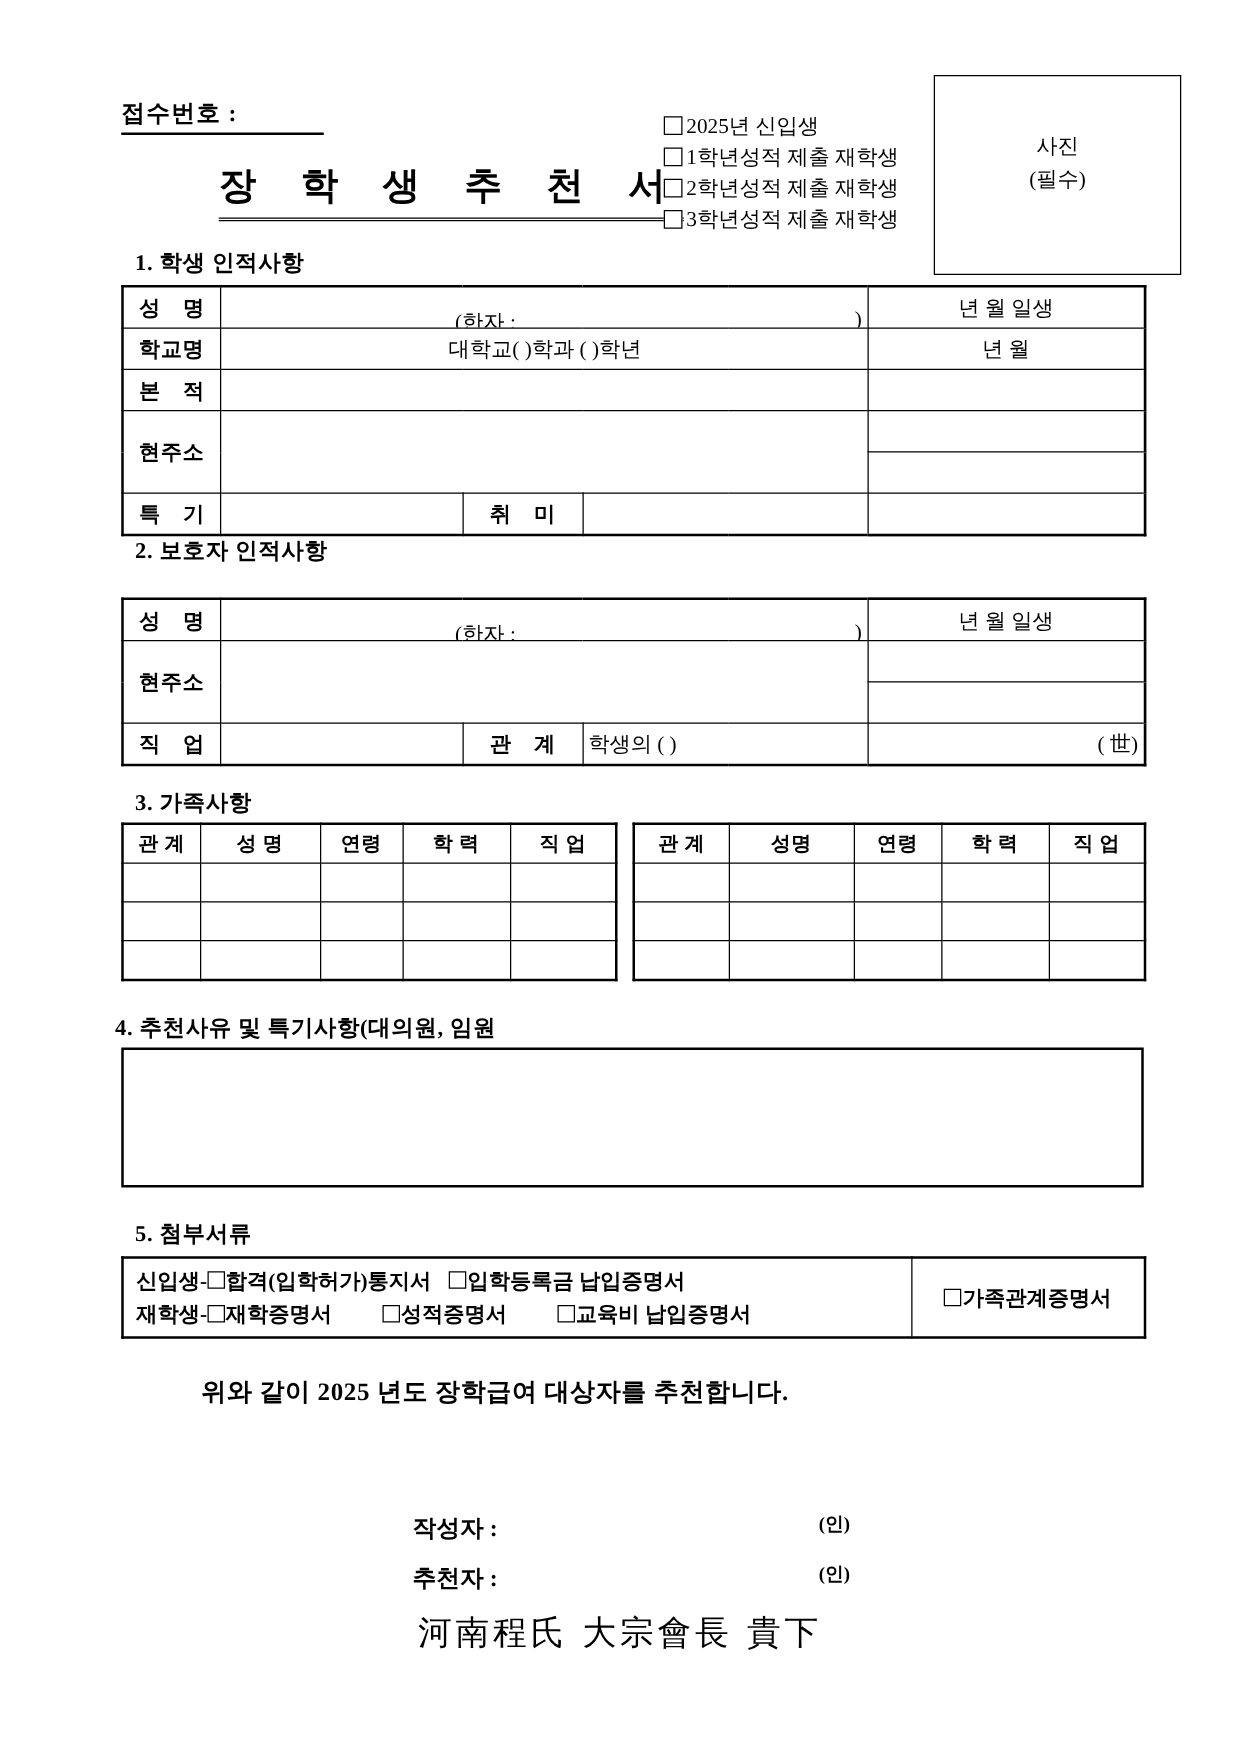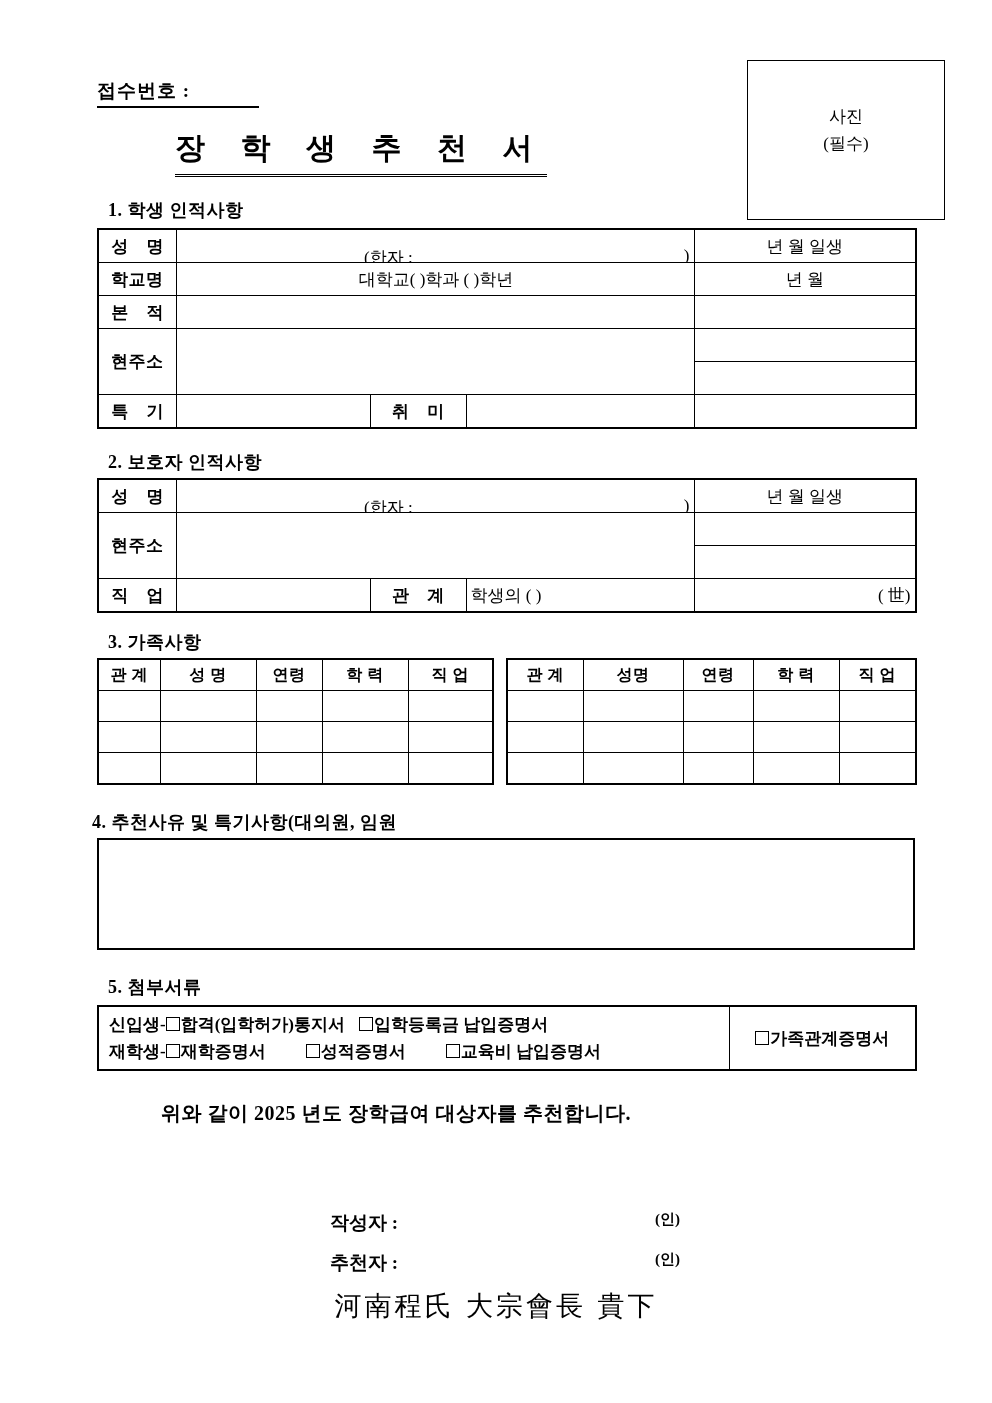--- a/index.html
+++ b/index.html
@@ -88,21 +88,21 @@
 
   
   .sec-head {
     position: absolute;
     font-size: 18px;
     font-weight: bold;
     white-space: nowrap;
     letter-spacing: 0.5px;
   }
   #sec1-head { left: 108px; top: 198px; }
-  #sec2-head { left: 108px; top: 450px; text-align: right; }
+  #sec2-head { left: 108px; top: 428px; text-align: right; }
   #sec3-head { left: 108px; top: 630px; }
   #sec4-head { left: 92px; top: 810px; }
   #sec5-head { left: 108px; top: 975px; }
 
   
   table.form {
     position: absolute;
     border-collapse: collapse;
     table-layout: fixed;
     background: #fff;
@@ -234,20 +234,38 @@
 </style>
 </head>
 <body>
 
 <div class="page">
 
   <div class="receipt-no">접수번호 :</div>
 
   <div class="doc-title">장 학 생 추 천 서</div>
 
+  <div class="checkbox-list">
+    <div class="cb-row">
+      <span class="cb-box"></span>
+      <span class="cb-label">2025년 신입생</span>
+    </div>
+    <div class="cb-row">
+      <span class="cb-box"></span>
+      <span class="cb-label">1학년성적 제출 재학생</span>
+    </div>
+    <div class="cb-row">
+      <span class="cb-box"></span>
+      <span class="cb-label">2학년성적 제출 재학생</span>
+    </div>
+    <div class="cb-row">
+      <span class="cb-box"></span>
+      <span class="cb-label">3학년성적 제출 재학생</span>
+    </div>
+  </div>
 
   <div class="photo-box">
     <div>사진</div>
     <div>(필수)</div>
   </div>
 
   <div class="sec-head" id="sec1-head">1. 학생 인적사항</div>
 
   <table class="form outer" id="tbl-student">
     <colgroup>

